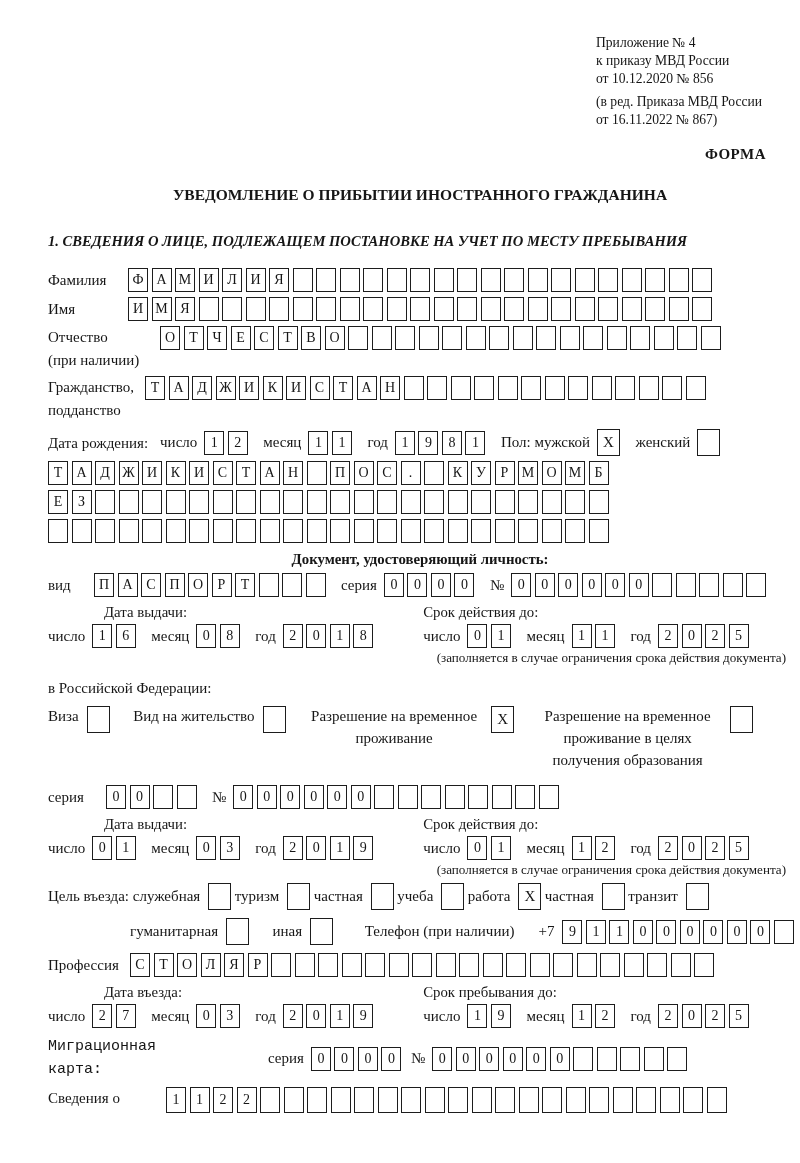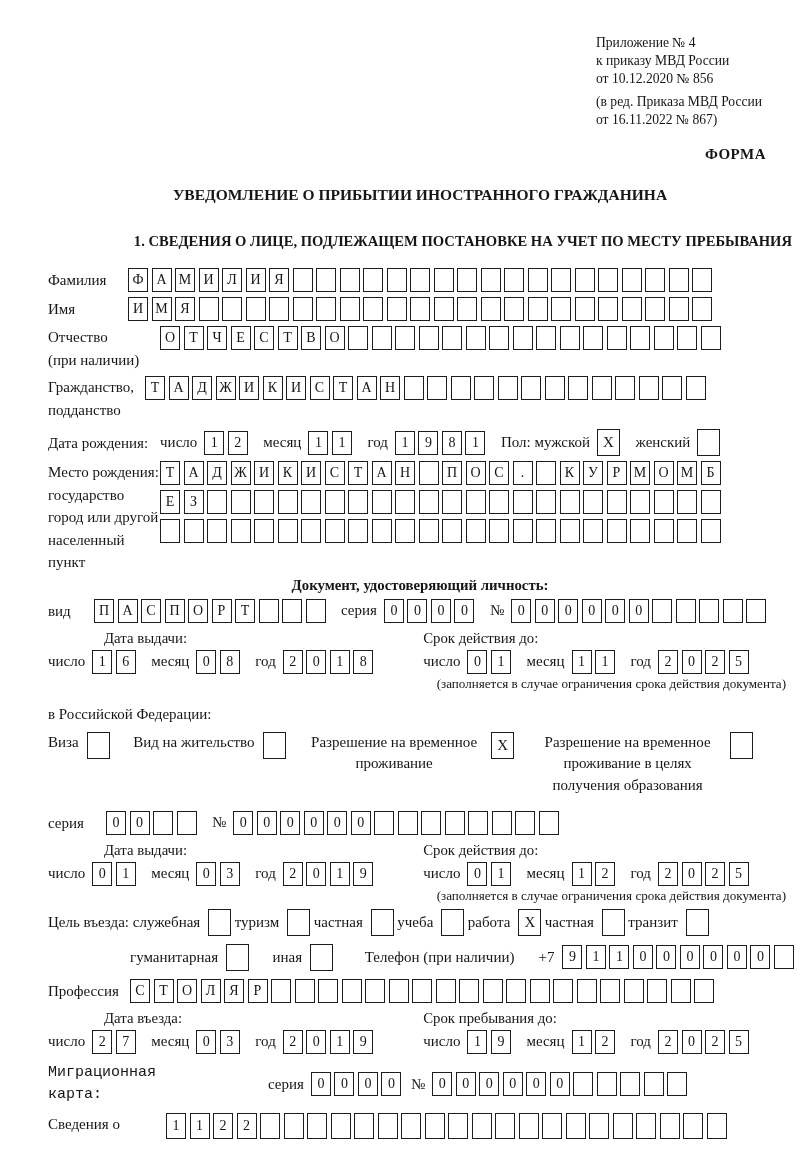--- a/index.html
+++ b/index.html
@@ -3,21 +3,21 @@
 <meta charset="utf-8">
 <style>
   html,body{margin:0;padding:0;background:#ffffff;}
   body{width:800px;min-height:1163px;font-family:"Liberation Serif","DejaVu Serif",serif;color:#161616;font-size:15px;}
   .page{box-sizing:border-box;width:800px;min-height:1163px;padding:34px 8px 10px 48px;background:#fff;}
   .ref{margin-left:auto;width:196px;line-height:1.32;font-size:13.6px;}
   .ref .gap{margin-top:5px;}
   .forma{text-align:right;padding-right:26px;margin-top:17px;font-weight:bold;font-size:15px;letter-spacing:.5px;}
   .title{margin-top:20px;text-align:center;font-weight:bold;font-size:15.5px;line-height:1.6;}
   .uline{display:inline-block;width:66px;border-bottom:2.2px solid #333;margin-left:10px;height:2px;vertical-align:2px;}
-  .section{margin-top:26px;text-align:right;font-weight:bold;font-size:14.6px;}
+  .section{margin-top:26px;text-align:left;font-weight:bold;font-size:14.6px;font-style:italic;}
   
   .frow{display:flex;align-items:center;margin-top:6px;flex-wrap:nowrap;}
   .top{align-items:flex-start;}.mt5{margin-top:5px;}.mt8{margin-top:8px;}
   .mt14{margin-top:14px;}.mt18{margin-top:18px;}
   .lbl{flex:0 0 auto;line-height:1.5;}
   .w80{width:80px;}.w112{width:112px;}.w97{width:97px;}
   .cells{display:flex;flex-wrap:nowrap;flex:0 0 auto;}
   .cell{box-sizing:border-box;flex:0 0 auto;width:20px;height:24px;border:1.6px solid #1d1d1d;margin-right:3.5px;
         display:flex;align-items:center;justify-content:center;font-size:14px;background:#fff;}
   .cbx .cell{width:23px;height:27px;font-size:15px;}
@@ -213,26 +213,20 @@
     <span class="cells cbx">
         <span class="cell">X</span>
       </span>
     <span class="dlbl">женский</span>
     <span class="cells cbx">
         <span class="cell"></span>
       </span>
   </div>
 
   <div class="frow top mt5">
-    <div class="lbl w112">
-      <div>Место рождения:</div>
-      <div>государство</div>
-      <div>город или другой</div>
-      <div>населенный пункт</div>
-    </div>
     <div class="cellcol">
       <div class="cells">
           <span class="cell">Т</span>
           <span class="cell">А</span>
           <span class="cell">Д</span>
           <span class="cell">Ж</span>
           <span class="cell">И</span>
           <span class="cell">К</span>
           <span class="cell">И</span>
           <span class="cell">С</span>

